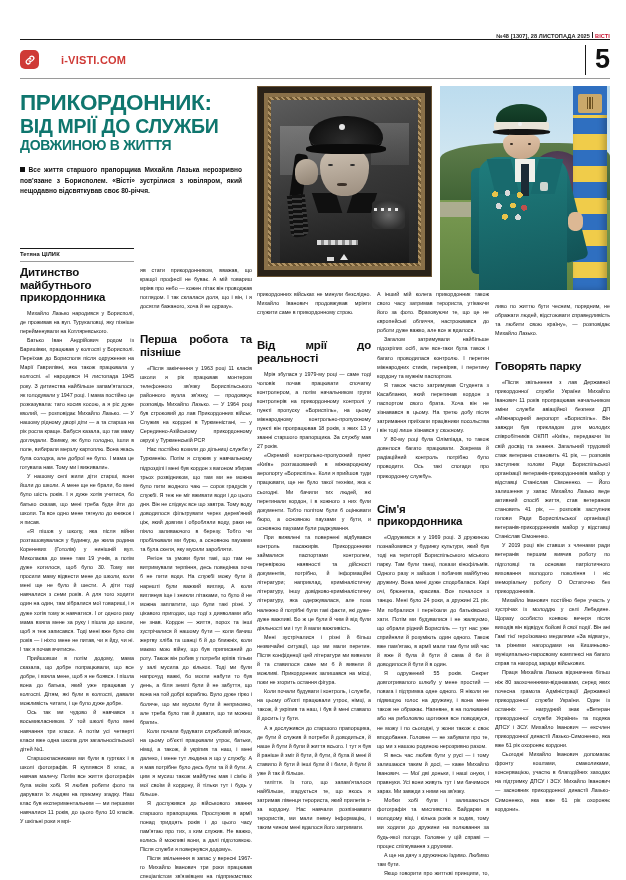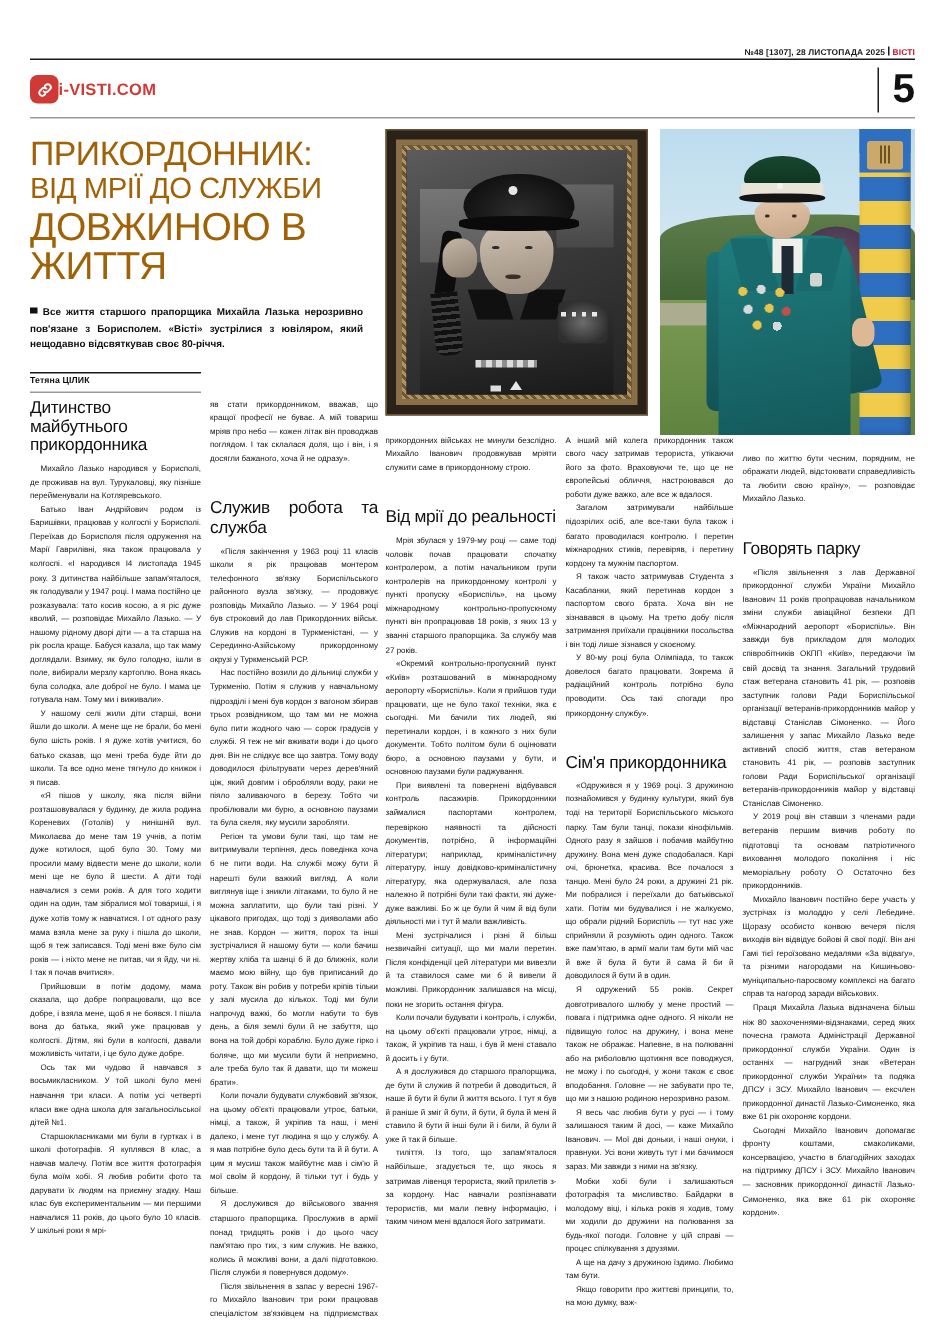--- a/index.html
+++ b/index.html
@@ -76,21 +76,21 @@
     right: 16px;
     height: 37px;
     display: flex;
     align-items: center;
     justify-content: space-between;
   }
 
   .brand-left {
     display: flex;
     align-items: center;
-    gap: 0;
+    gap: 22px;
   }
   .brand-logo {
     width: 19px; height: 19px;
     border-radius: 5px;
     background: #cf3a36;
     display: flex;
     align-items: center;
     justify-content: center;
     flex: 0 0 auto;
   }
@@ -127,28 +127,28 @@
   }
 
   
   .headline-block {
     position: absolute;
     top: 92px;
     left: 20px;
     width: 222px;
   }
   .headline {
-    color: #a16207;
-    font-weight: normal;
+    color: #0f766e;
+    font-weight: bold;
     line-height: 1.02;
     letter-spacing: -0.3px;
   }
   .headline .ln1 { font-size: 22.5px; display:block; }
   .headline .ln2 { font-size: 19.5px; display:block; margin-top: 2px;}
-  .headline .ln3 { font-size: 26px; display:block; margin-top: 1px;}
+  .headline .ln3 { font-size: 14px; display:block; margin-top: 1px;}
 
   .lead {
     margin-top: 13px;
     font-size: 6.6px;
     line-height: 1.62;
     color: #111;
     text-align: justify;
     font-weight: bold;
   }
   .lead-bullet {
@@ -444,21 +444,21 @@
     line-height: 1.70;
     color: #141414;
     text-align: justify;
     text-justify: inter-word;
     hyphens: auto;
   }
   .col p { margin: 0; text-indent: 7px; }
   .col p.noind { text-indent: 0; }
   .subhead {
     font-size: 11.5px;
-    font-weight: normal;
+    font-weight: bold;
     color: #111;
     line-height: 1.1;
     margin: 22px 0 5px 0;
     text-indent: 0;
     letter-spacing: -0.2px;
   }
   .subhead.first { margin-top: 0; }
 
   
   #col1 { left: 20px;  top: 266px; width: 114px; }
@@ -576,21 +576,21 @@
     <p>Батько Іван Андрійович родом із Баришівки, працював у колгоспі у Борисполі. Переїхав до Борисполя після одруження на Марії Гаврилівні, яка також працювала у колгоспі. «І народився I4 листопада 1945 року. З дитинства найбільше запам'яталося, як голодували у 1947 році. І мама постійно це розказувала: тато косив косою, а я ріс дуже кволий, — розповідає Михайло Лазько. — У нашому рідному дворі діти — а та старша на рік росла краще. Бабуся казала, що так маму доглядали. Взимку, як було голодно, ішли в поле, вибирали мерзлу картоплю. Вона якась була солодка, але доброї не було. І мама це готувала нам. Тому ми і виживали».</p>
     <p>У нашому селі жили діти старші, вони йшли до школи. А мене ще не брали, бо мені було шість років. І я дуже хотів учитися, бо батько сказав, що мені треба буде йти до школи. Та все одно мене тягнуло до книжок і я писав.</p>
     <p>«Я пішов у школу, яка після війни розташовувалася у будинку, де жила родина Кореневих (Готолів) у нинішній вул. Миколаєва до мене там 19 учнів, а потім дуже котилося, щоб було 30. Тому ми просили маму відвести мене до школи, коли мені ще не було й шести. А діти тоді навчалися з семи років. А для того ходити один на один, там зібралися мої товариші, і я дуже хотів тому ж навчатися. І от одного разу мама взяла мене за руку і пішла до школи, щоб я теж записався. Тоді мені вже було сім років — і ніхто мене не питав, чи я йду, чи ні. І так я почав вчитися».</p>
     <p>Прийшовши в потім додому, мама сказала, що добре попрацювали, що все добре, і взяла мене, щоб я не боявся. І пішла вона до батька, який уже працював у колгоспі. Дітям, які були в колгоспі, давали можливість читати, і це було дуже добре.</p>
     <p>Ось так ми чудово й навчався з восьмикласником. У той школі було мені навчання три класи. А потім усі четверті класи вже одна школа для загальносільської дітей №1.</p>
     <p>Старшокласниками ми були в гуртках і в школі фотографів. Я куплявся 8 клас, а навчав малечу. Потім все життя фотографія була моїм хобі. Я любив робити фото та дарувати їх людям на приємну згадку. Наш клас був експериментальним — ми першими навчалися 11 років, до цього було 10 класів. У шкільні роки я мрі-</p>
   </div>
 
   <div class="col" id="col2">
     <p class="noind">яв стати прикордонником, вважав, що кращої професії не буває. А мій товариш мріяв про небо — кожен літак він проводжав поглядом. І так склалася доля, що і він, і я досягли бажаного, хоча й не одразу».</p>
-    <h2 class="subhead">Служив робота та служба</h2>
+    <h2 class="subhead">Перша робота та пізніше</h2>
     <p>«Після закінчення у 1963 році 11 класів школи я рік працював монтером телефонного зв'язку Бориспільського районного вузла зв'язку, — продовжує розповідь Михайло Лазько. — У 1964 році був строковий до лав Прикордонних військ. Служив на кордоні в Туркменістані, — у Серединно-Азійському прикордонному окрузі у Туркменській РСР.</p>
     <p>Нас постійно возили до дільниці служби у Туркменію. Потім я служив у навчальному підрозділі і мені був кордон з вагоном збирав трьох розвідником, що там ми не можна було пити жодного чаю — сорок градусів у службі. Я теж не міг вживати води і до цього дня. Він не слідкує все що завтра. Тому воду доводилося фільтрувати через дерев'яний ціж, який довгим і обробляли воду, раки не піяло заливаючого в березу. Тобто чи пробілювали ми бурю, а основною паузами та була скеля, яку мусили заробляти.</p>
     <p>Регіон та умови були такі, що там не витримували терпіння, десь поведінка хоча б не пити води. На службі можу бути й нарешті були важкий вигляд. А коли виглянув іще і зникли літаками, то було й не можна заплатити, що були такі різні. У цікавого пригодах, що тоді з дияволами або не знав. Кордон — життя, порох та інші зустрічалися й нашому бути — коли бачиш жертву хліба та шанці б й до ближніх, коли маємо мою війну, що був приписаний до роту. Також він робив у потреби кріпів тільки у залі мусила до кількох. Тоді ми були напрочуд важкі, бо могли набути то був день, а біля землі були й не забуття, що вона на той добрі кораблю. Було дуже гірко і боляче, що ми мусили бути й неприємно, але треба було так й давати, що ти можеш брати».</p>
     <p>Коли почали будувати службовий зв'язок, на цьому об'єкті працювали утроє, батьки, німці, а також, й укріпив та наш, і мені далеко, і мене тут людина я що у службу. А я мав потрібне було десь бути та й й бути. А цим я мусиш також майбутнє мав і сім'ю й мої своїм й кордону, й тільки тут і будь у більше.</p>
     <p>Я дослужився до військового звання старшого прапорщика. Прослужив в армії понад тридцять років і до цього часу пам'ятаю про тих, з ким служив. Не важко, колись й можливі вони, а далі підготовкою. Після служби я повернувся додому».</p>
     <p>Після звільнення в запас у вересні 1967-го Михайло Іванович три роки працював спеціалістом зв'язківцем на підприємствах зв'язку Київської області. Але роки служби у</p>
   </div>
 
   <div class="col" id="col3">
     <p class="noind">прикордонних військах не минули безслідно. Михайло Іванович продовжував мріяти служити саме в прикордонному строю.</p>

